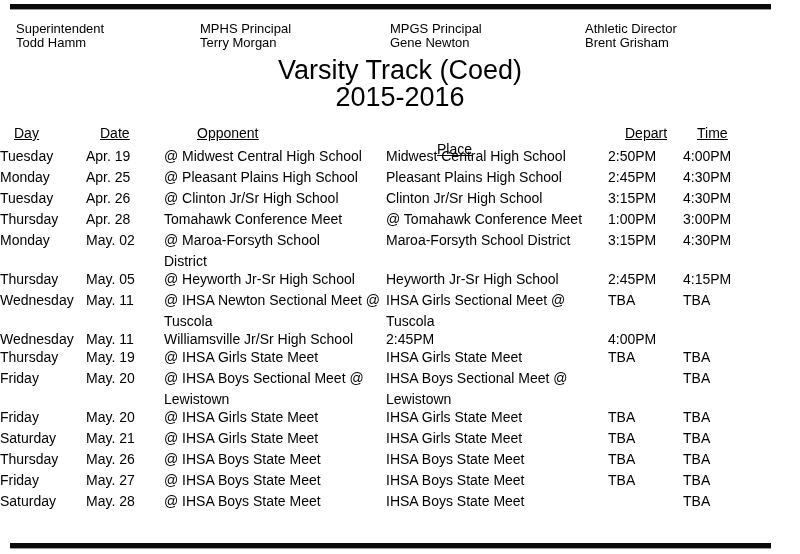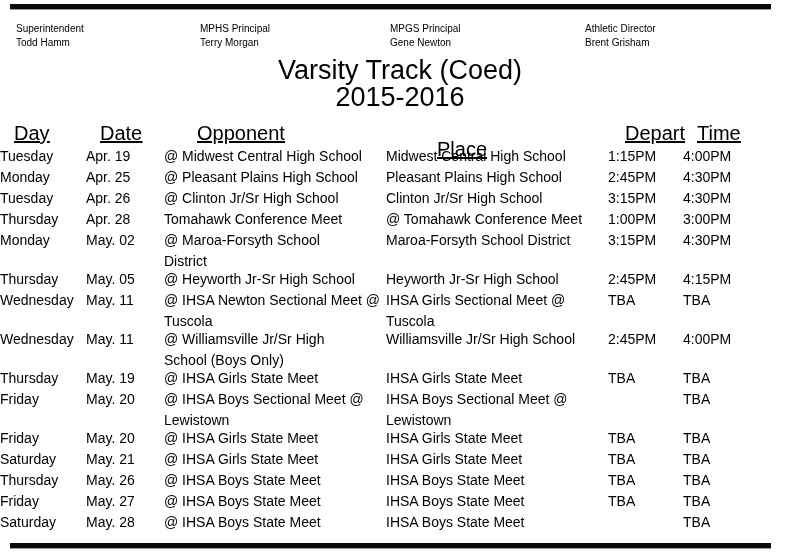--- a/index.html
+++ b/index.html
@@ -23,21 +23,21 @@
   }
   .rule-top { top: 4px; }
   .rule-bottom { top: 543px; }
 
   .staff {
     position: absolute;
     top: 22px; left: 0; right: 0;
     display: grid;
     grid-template-columns: 184px 190px 195px 215px;
     padding-left: 16px;
-    font-size: 10px;
+    font-size: 13px;
     line-height: 14px;
   }
   .staff-col div { white-space: nowrap; }
 
   .title-block {
     position: absolute;
     top: 57px; left: 0; right: 0;
     text-align: center;
     font-size: 27px;
     line-height: 27px;
@@ -45,21 +45,21 @@
 
   .grid-cols {
     display: grid;
     grid-template-columns: 86px 78px 222px 222px 75px 89px;
     padding-left: 14px;
   }
 
   .thead {
     position: absolute;
     top: 123px; left: 0; right: 0;
-    font-size: 20px;
+    font-size: 14px;
     line-height: 21px;
     text-decoration: underline;
   }
   .thead .hcell span { text-decoration: underline; }
   .hcell.h-opponent { padding-left: 19px; }
   .hcell.h-place    { padding-left: 37px; margin-top: 16px; }
   .hcell.h-depart   { padding-left: 3px; }
 
   .rows {
     position: absolute;
@@ -116,21 +116,21 @@
     <div class="hcell h-depart"><span>Depart</span></div>
     <div class="hcell h-time"><span>Time</span></div>
   </div>
 
   <div class="rows">
   <div class="row">
     <div class="cell">Tuesday</div>
     <div class="cell">Apr. 19</div>
     <div class="cell">@ Midwest Central High School</div>
     <div class="cell">Midwest Central High School</div>
-    <div class="cell">1:15PM</div>
+    <div class="cell">2:50PM</div>
     <div class="cell">4:00PM</div>
   </div>
 
   <div class="row">
     <div class="cell">Monday</div>
     <div class="cell">Apr. 25</div>
     <div class="cell">@ Pleasant Plains High School</div>
     <div class="cell">Pleasant Plains High School</div>
     <div class="cell">2:45PM</div>
     <div class="cell">4:30PM</div>
@@ -180,22 +180,20 @@
 Tuscola</div>
     <div class="cell">IHSA Girls Sectional Meet @
 Tuscola</div>
     <div class="cell">TBA</div>
     <div class="cell">TBA</div>
   </div>
 
   <div class="row wrapped">
     <div class="cell">Wednesday</div>
     <div class="cell">May. 11</div>
-    <div class="cell">@ Williamsville Jr/Sr High
-School (Boys Only)</div>
     <div class="cell">Williamsville Jr/Sr High School</div>
     <div class="cell">2:45PM</div>
     <div class="cell">4:00PM</div>
   </div>
 
   <div class="row">
     <div class="cell">Thursday</div>
     <div class="cell">May. 19</div>
     <div class="cell">@ IHSA Girls State Meet</div>
     <div class="cell">IHSA Girls State Meet</div>

